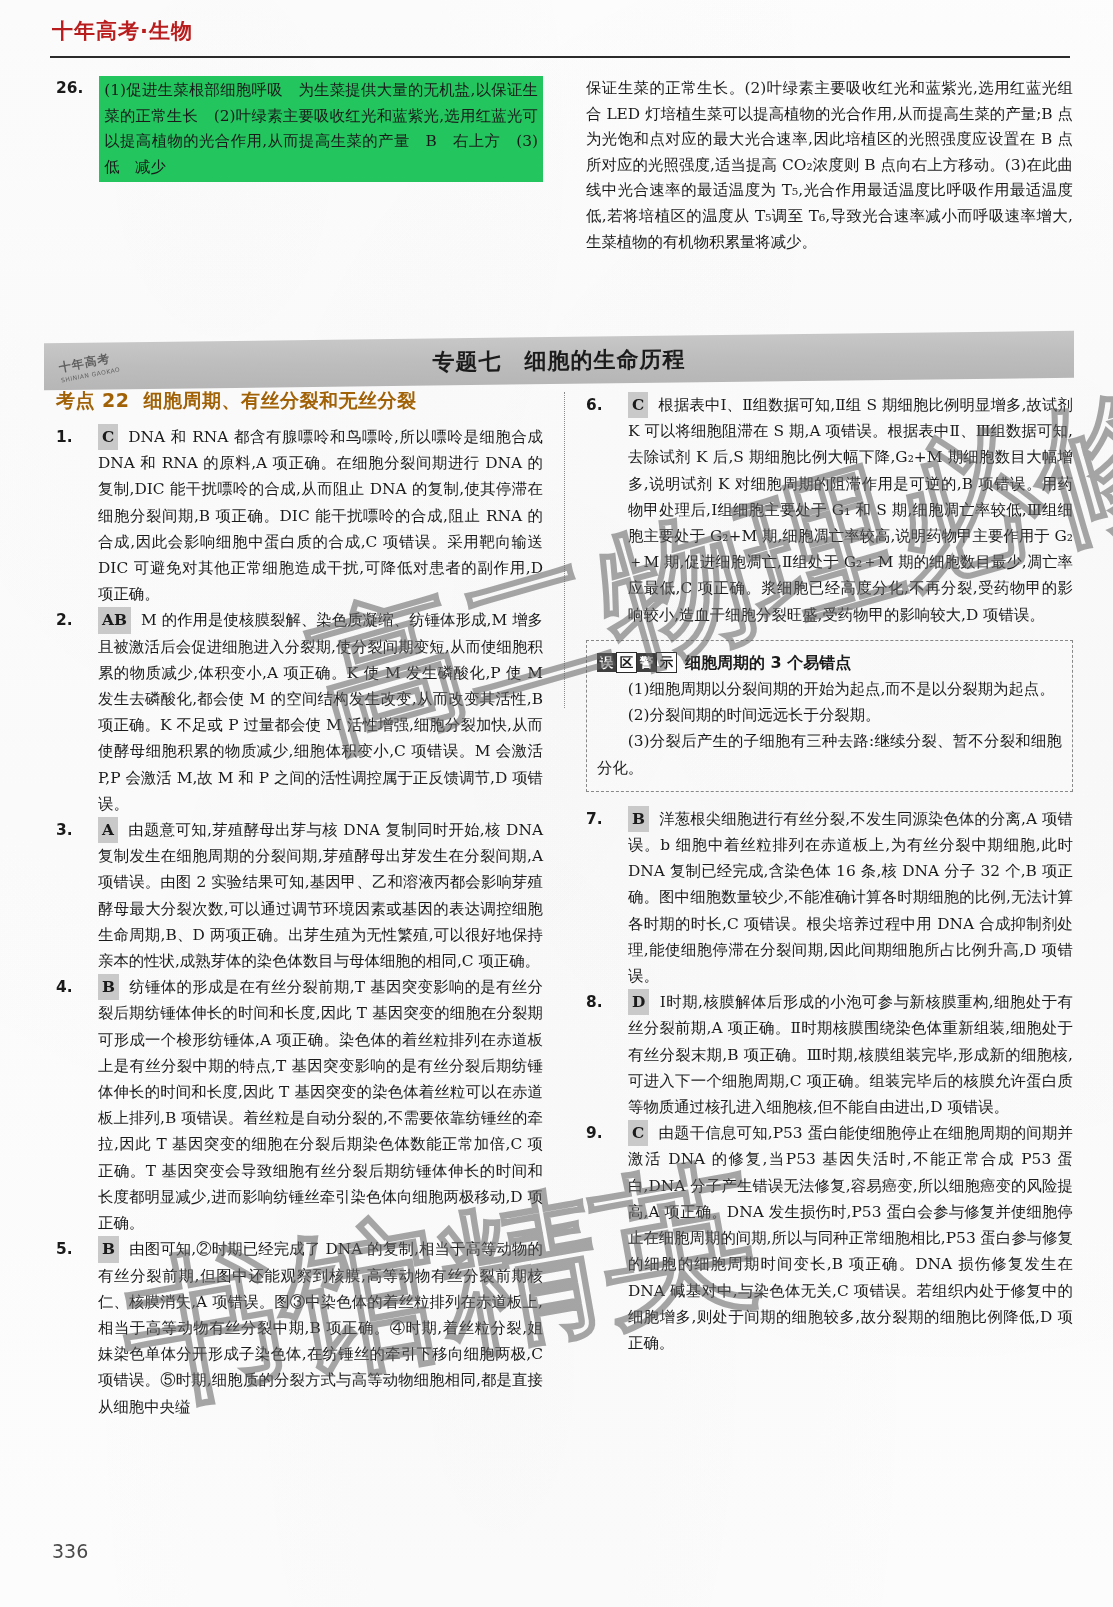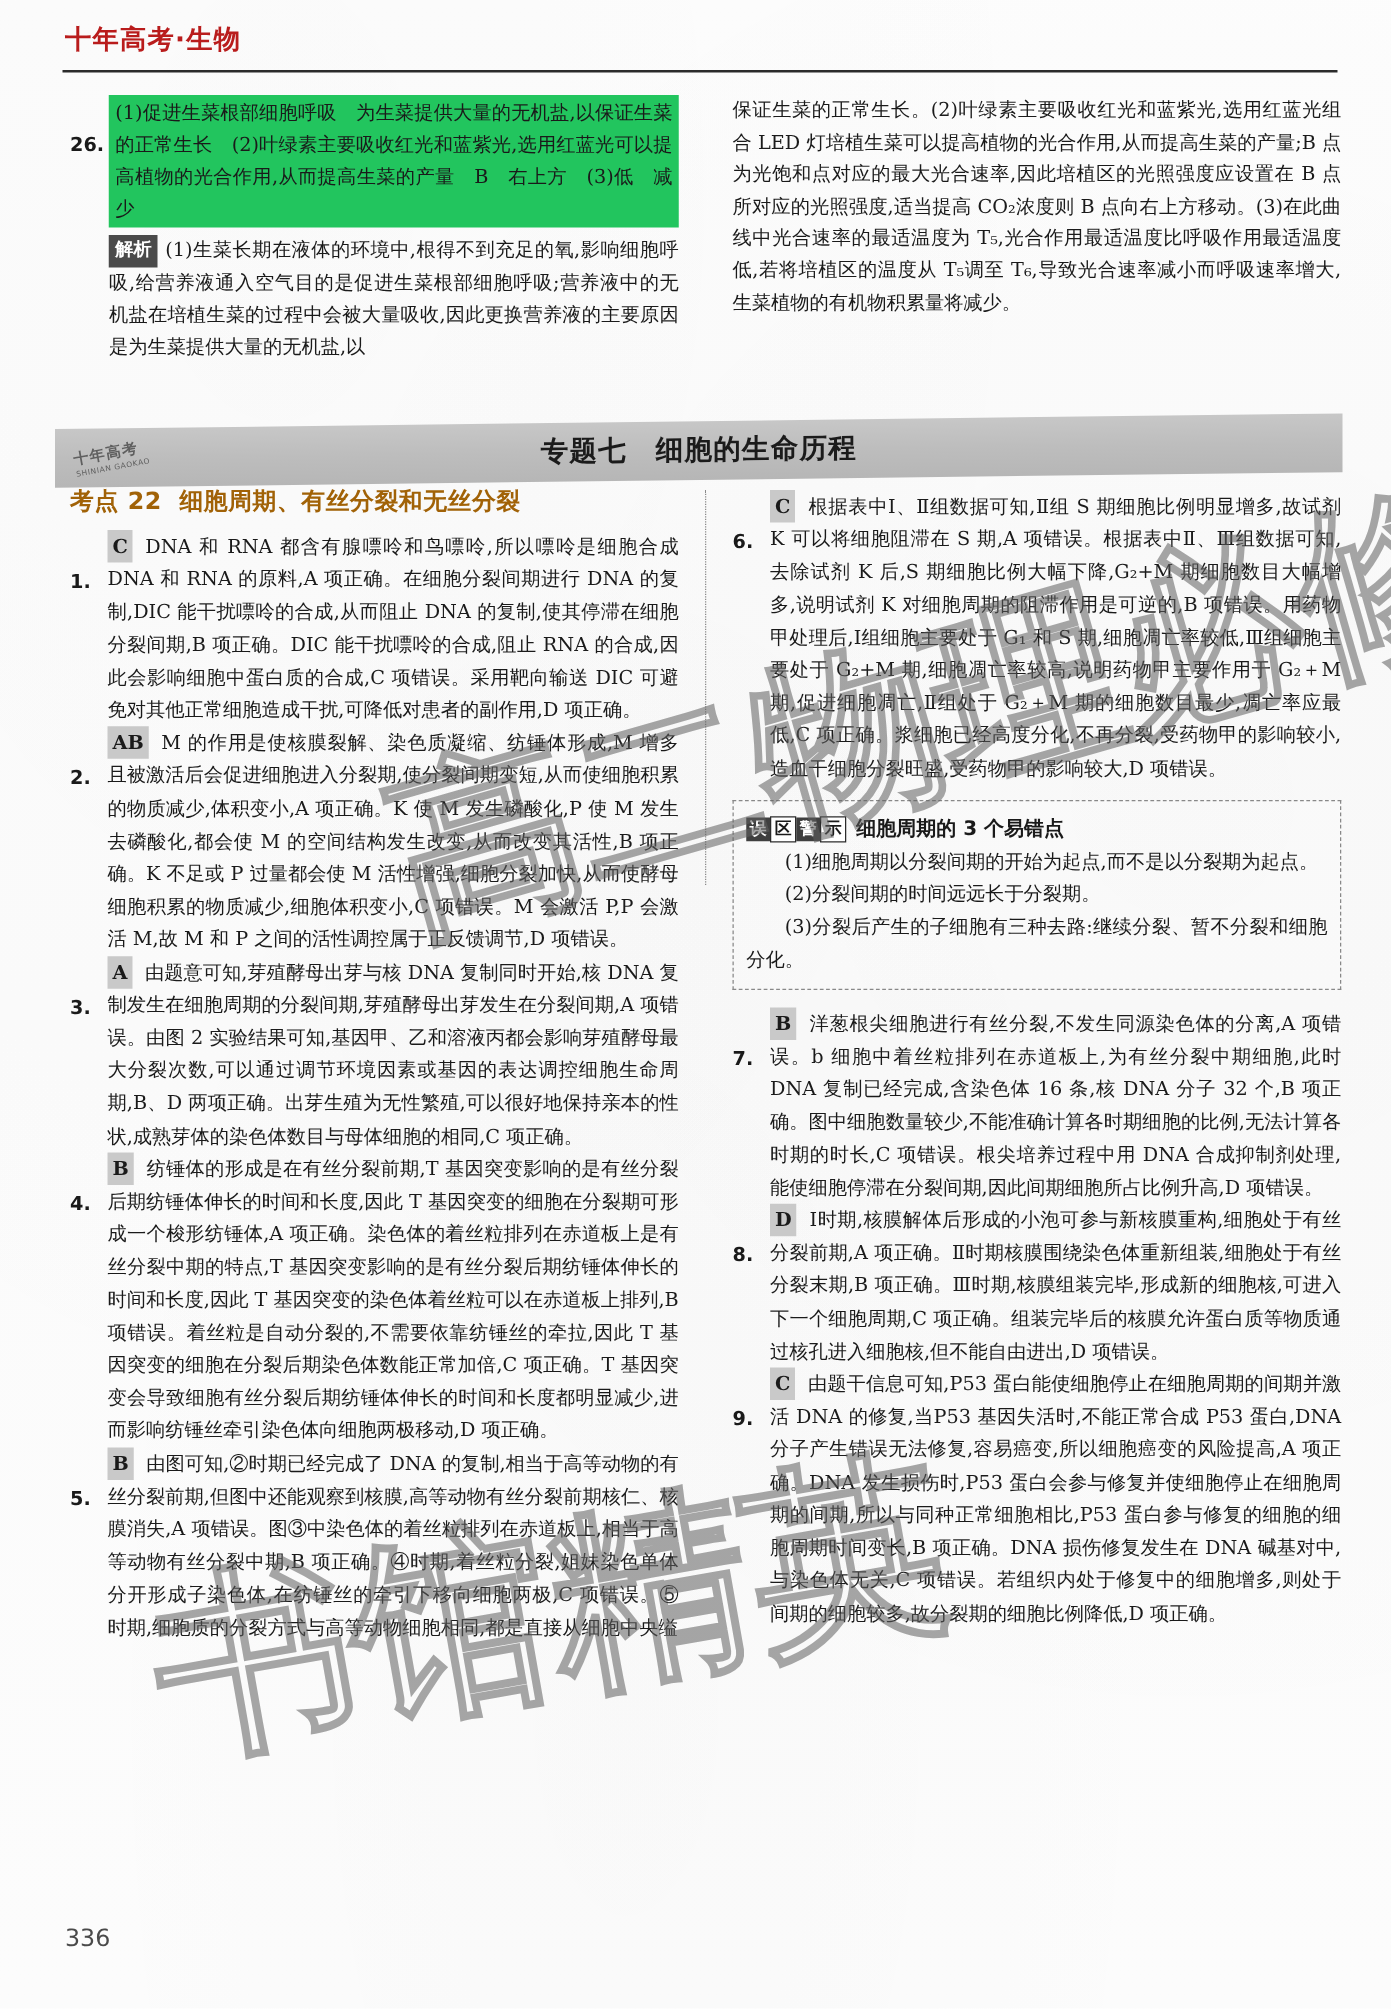--- a/index.html
+++ b/index.html
@@ -64,23 +64,22 @@
   .ans-block { position: relative; }
   .ans-head {
     display: flex;
     align-items: flex-start;
   }
   .q-num {
     flex: 0 0 auto;
     font-weight: bold;
     font-size: 15.4px;
     font-family: "DejaVu Sans", "Liberation Sans", sans-serif;
-    padding-right: 4px;
+    padding-right: 16px;
     min-width: 26px;
-    margin-top: 28px;
   }
   .ans-body { flex: 1 1 auto; }
   .ans-answer-box {
     background: #22c55e;
     padding: 2px 5px 2px 5px;
     display: block;
   }
 
   .tag {
     display: inline-block;
@@ -263,21 +262,20 @@
 
 <div class="running-head">十年高考·生物</div>
 <div class="head-rule"></div>
 
 <div class="col col-left">
   <div class="ans-block">
     <div class="ans-head">
       <div class="q-num">26.</div>
       <div class="ans-body">
         <div class="ans-answer-box">(1)促进生菜根部细胞呼吸　为生菜提供大量的无机盐,以保证生菜的正常生长　(2)叶绿素主要吸收红光和蓝紫光,选用红蓝光可以提高植物的光合作用,从而提高生菜的产量　B　右上方　(3)低　减少</div>
-        <p class="para" style="margin-top:6px;"><span class="tag">解析</span><span>(1)生菜长期在液体的环境中,根得不到充足的氧,影响细胞呼吸,给营养液通入空气目的是促进生菜根部细胞呼吸;营养液中的无机盐在培植生菜的过程中会被大量吸收,因此更换营养液的主要原因是为生菜提供大量的无机盐,以</span></p>
       </div>
     </div>
   </div>
 </div>
 
 <div class="col col-right">
   <p class="para">保证生菜的正常生长。(2)叶绿素主要吸收红光和蓝紫光,选用红蓝光组合 LED 灯培植生菜可以提高植物的光合作用,从而提高生菜的产量;B 点为光饱和点对应的最大光合速率,因此培植区的光照强度应设置在 B 点所对应的光照强度,适当提高 CO₂浓度则 B 点向右上方移动。(3)在此曲线中光合速率的最适温度为 T₅,光合作用最适温度比呼吸作用最适温度低,若将培植区的温度从 T₅调至 T₆,导致光合速率减小而呼吸速率增大,生菜植物的有机物积累量将减少。</p>
 </div>
 
 <div class="banner">

